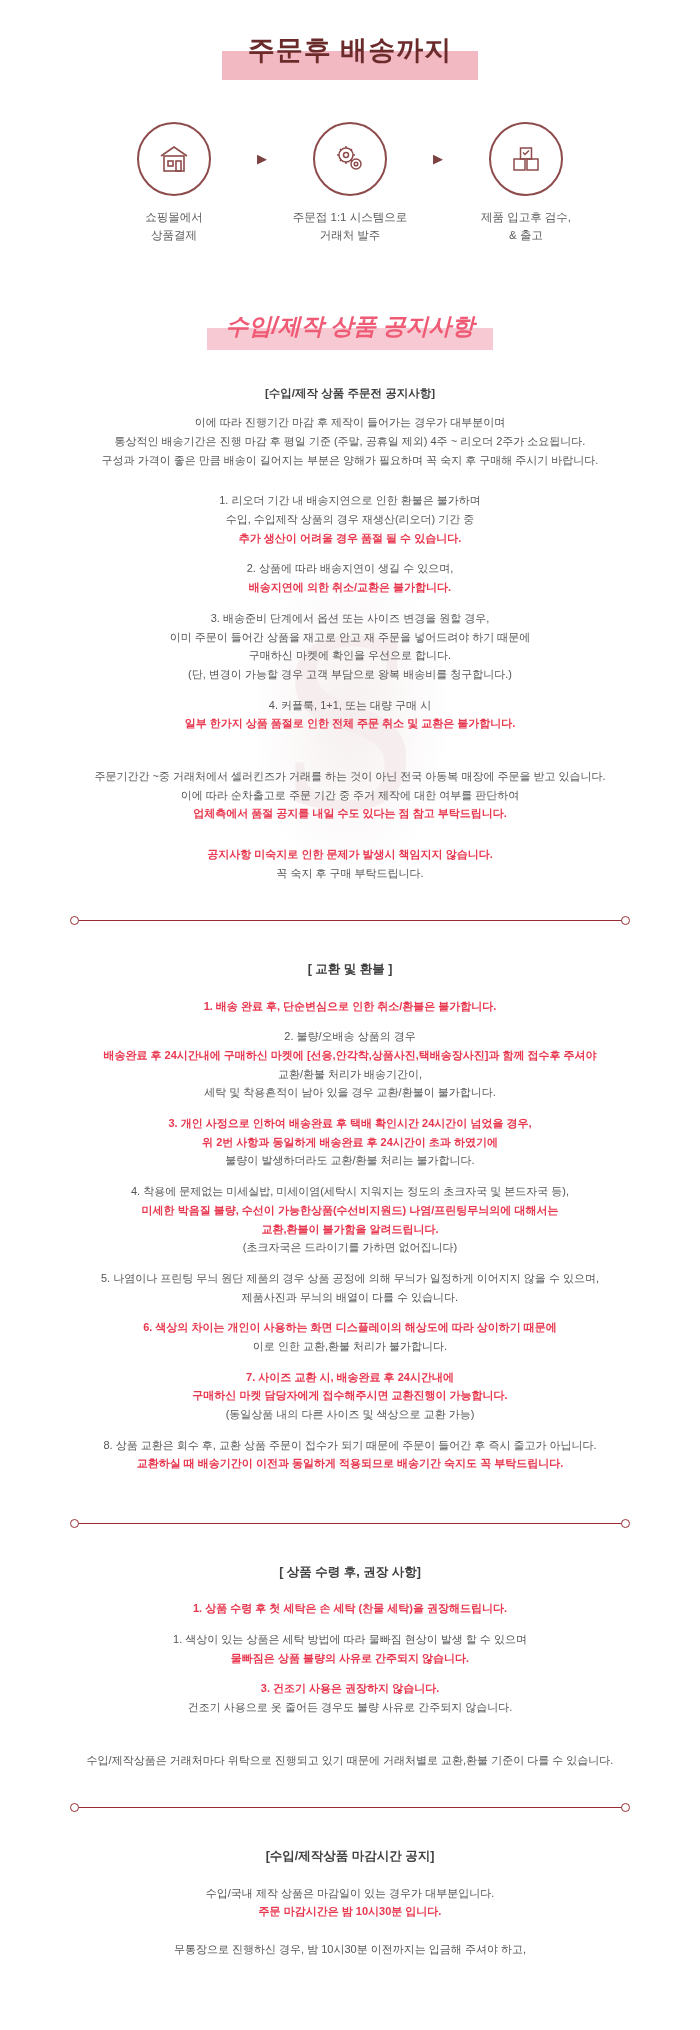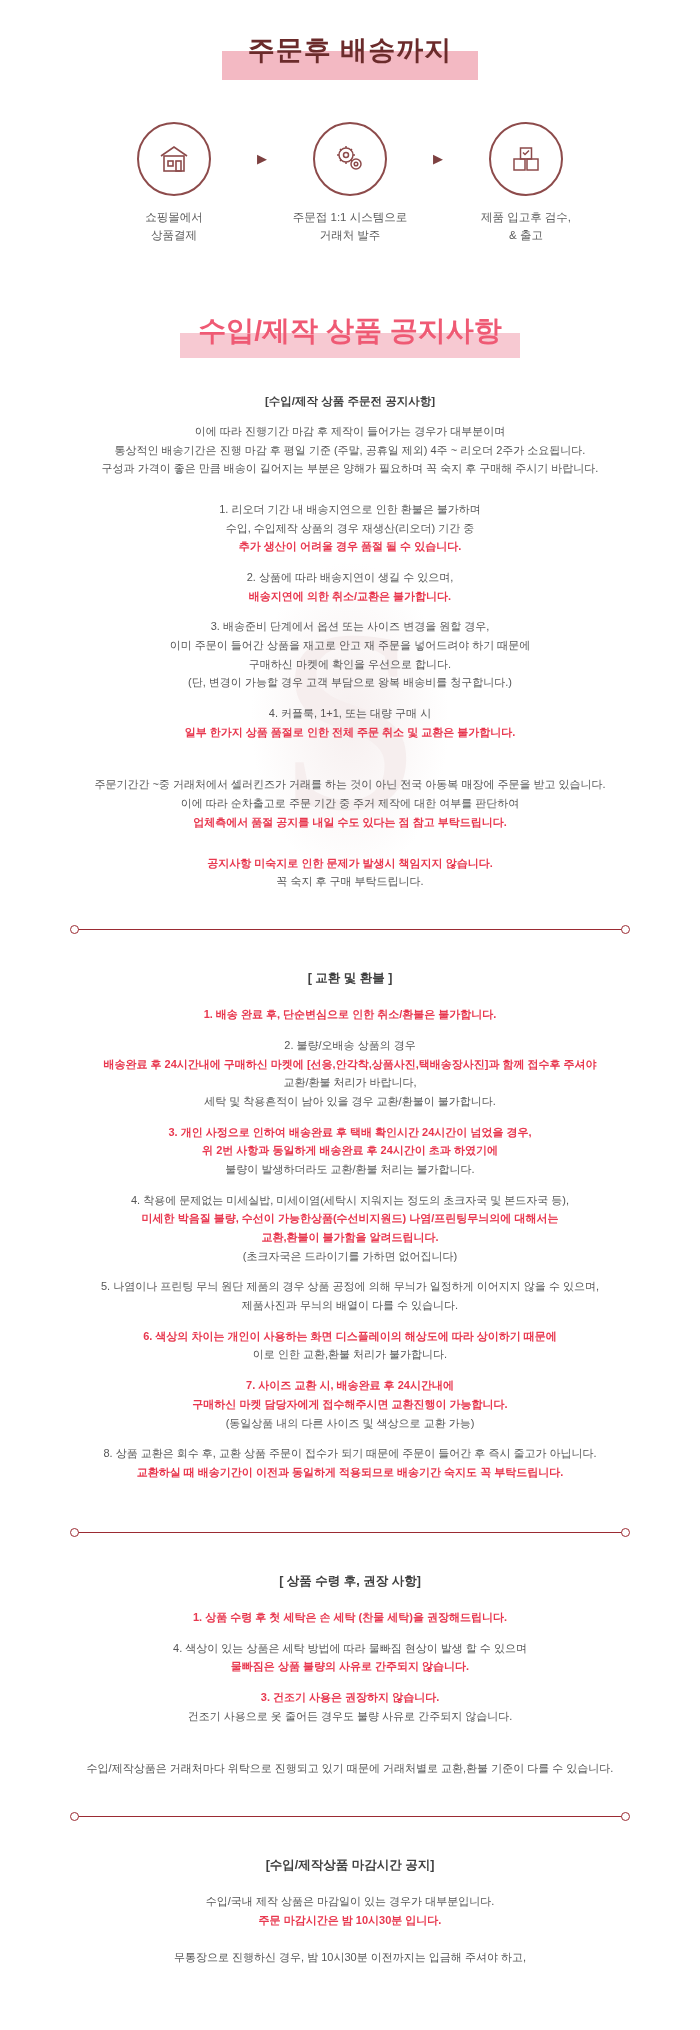--- a/index.html
+++ b/index.html
@@ -96,26 +96,27 @@
     font-size:13px;
   }
 
   
   .section-title-wrap{
     text-align:center;
     margin-top:60px;
   }
   .section-title{
     display:inline-block;
-    font-size:28px;
+    font-size:23px;
     font-weight:bold;
     color:#ef5a74;
     letter-spacing:0px;
     padding:2px 18px 4px 18px;
     background:linear-gradient(to bottom, rgba(255,255,255,0) 52%, #f7c9d2 52%, #f7c9d2 100%);
+    font-style:italic;
   }
 
   
   .block{
     text-align:center;
     margin:0 auto;
     width:640px;
   }
   .blk-head{
     font-weight:bold;
@@ -288,21 +289,21 @@
     <div class="block">
       <div class="sec-head">[ 교환 및 환불 ]</div>
       <div id="exchange-items">
           <div>
             <div class="line red">1. 배송 완료 후, 단순변심으로 인한 취소/환불은 불가합니다.</div>
           </div>
           <div class="gap-s"></div>
           <div>
             <div class="line">2. 불량/오배송 상품의 경우</div>
             <div class="line red">배송완료 후 24시간내에 구매하신 마켓에 [선응,안각착,상품사진,택배송장사진]과 함께 접수후 주셔야</div>
-            <div class="line">교환/환불 처리가 바랍니다,</div>
+            <div class="line">교환/환불 처리가 배송기간이,</div>
             <div class="line">세탁 및 착용흔적이 남아 있을 경우 교환/환불이 불가합니다.</div>
           </div>
           <div class="gap-s"></div>
           <div>
             <div class="line red">3. 개인 사정으로 인하여 배송완료 후 택배 확인시간 24시간이 넘었을 경우,</div>
             <div class="line red">위 2번 사항과 동일하게 배송완료 후 24시간이 초과 하였기에</div>
             <div class="line">불량이 발생하더라도 교환/환불 처리는 불가합니다.</div>
           </div>
           <div class="gap-s"></div>
           <div>
@@ -343,21 +344,21 @@
     </div>
 
     <div class="block">
       <div class="sec-head">[ 상품 수령 후, 권장 사항]</div>
       <div id="care-items">
           <div>
             <div class="line red">1. 상품 수령 후 첫 세탁은 손 세탁 (찬물 세탁)을 권장해드립니다.</div>
           </div>
           <div class="gap-s"></div>
           <div>
-            <div class="line">4. 색상이 있는 상품은 세탁 방법에 따라 물빠짐 현상이 발생 할 수 있으며</div>
+            <div class="line">1. 색상이 있는 상품은 세탁 방법에 따라 물빠짐 현상이 발생 할 수 있으며</div>
             <div class="line red">물빠짐은 상품 불량의 사유로 간주되지 않습니다.</div>
           </div>
           <div class="gap-s"></div>
           <div>
             <div class="line red">3. 건조기 사용은 권장하지 않습니다.</div>
             <div class="line">건조기 사용으로 옷 줄어든 경우도 불량 사유로 간주되지 않습니다.</div>
           </div>
           <div class="gap-s"></div>
         </div>
       <div class="gap-m"></div>

